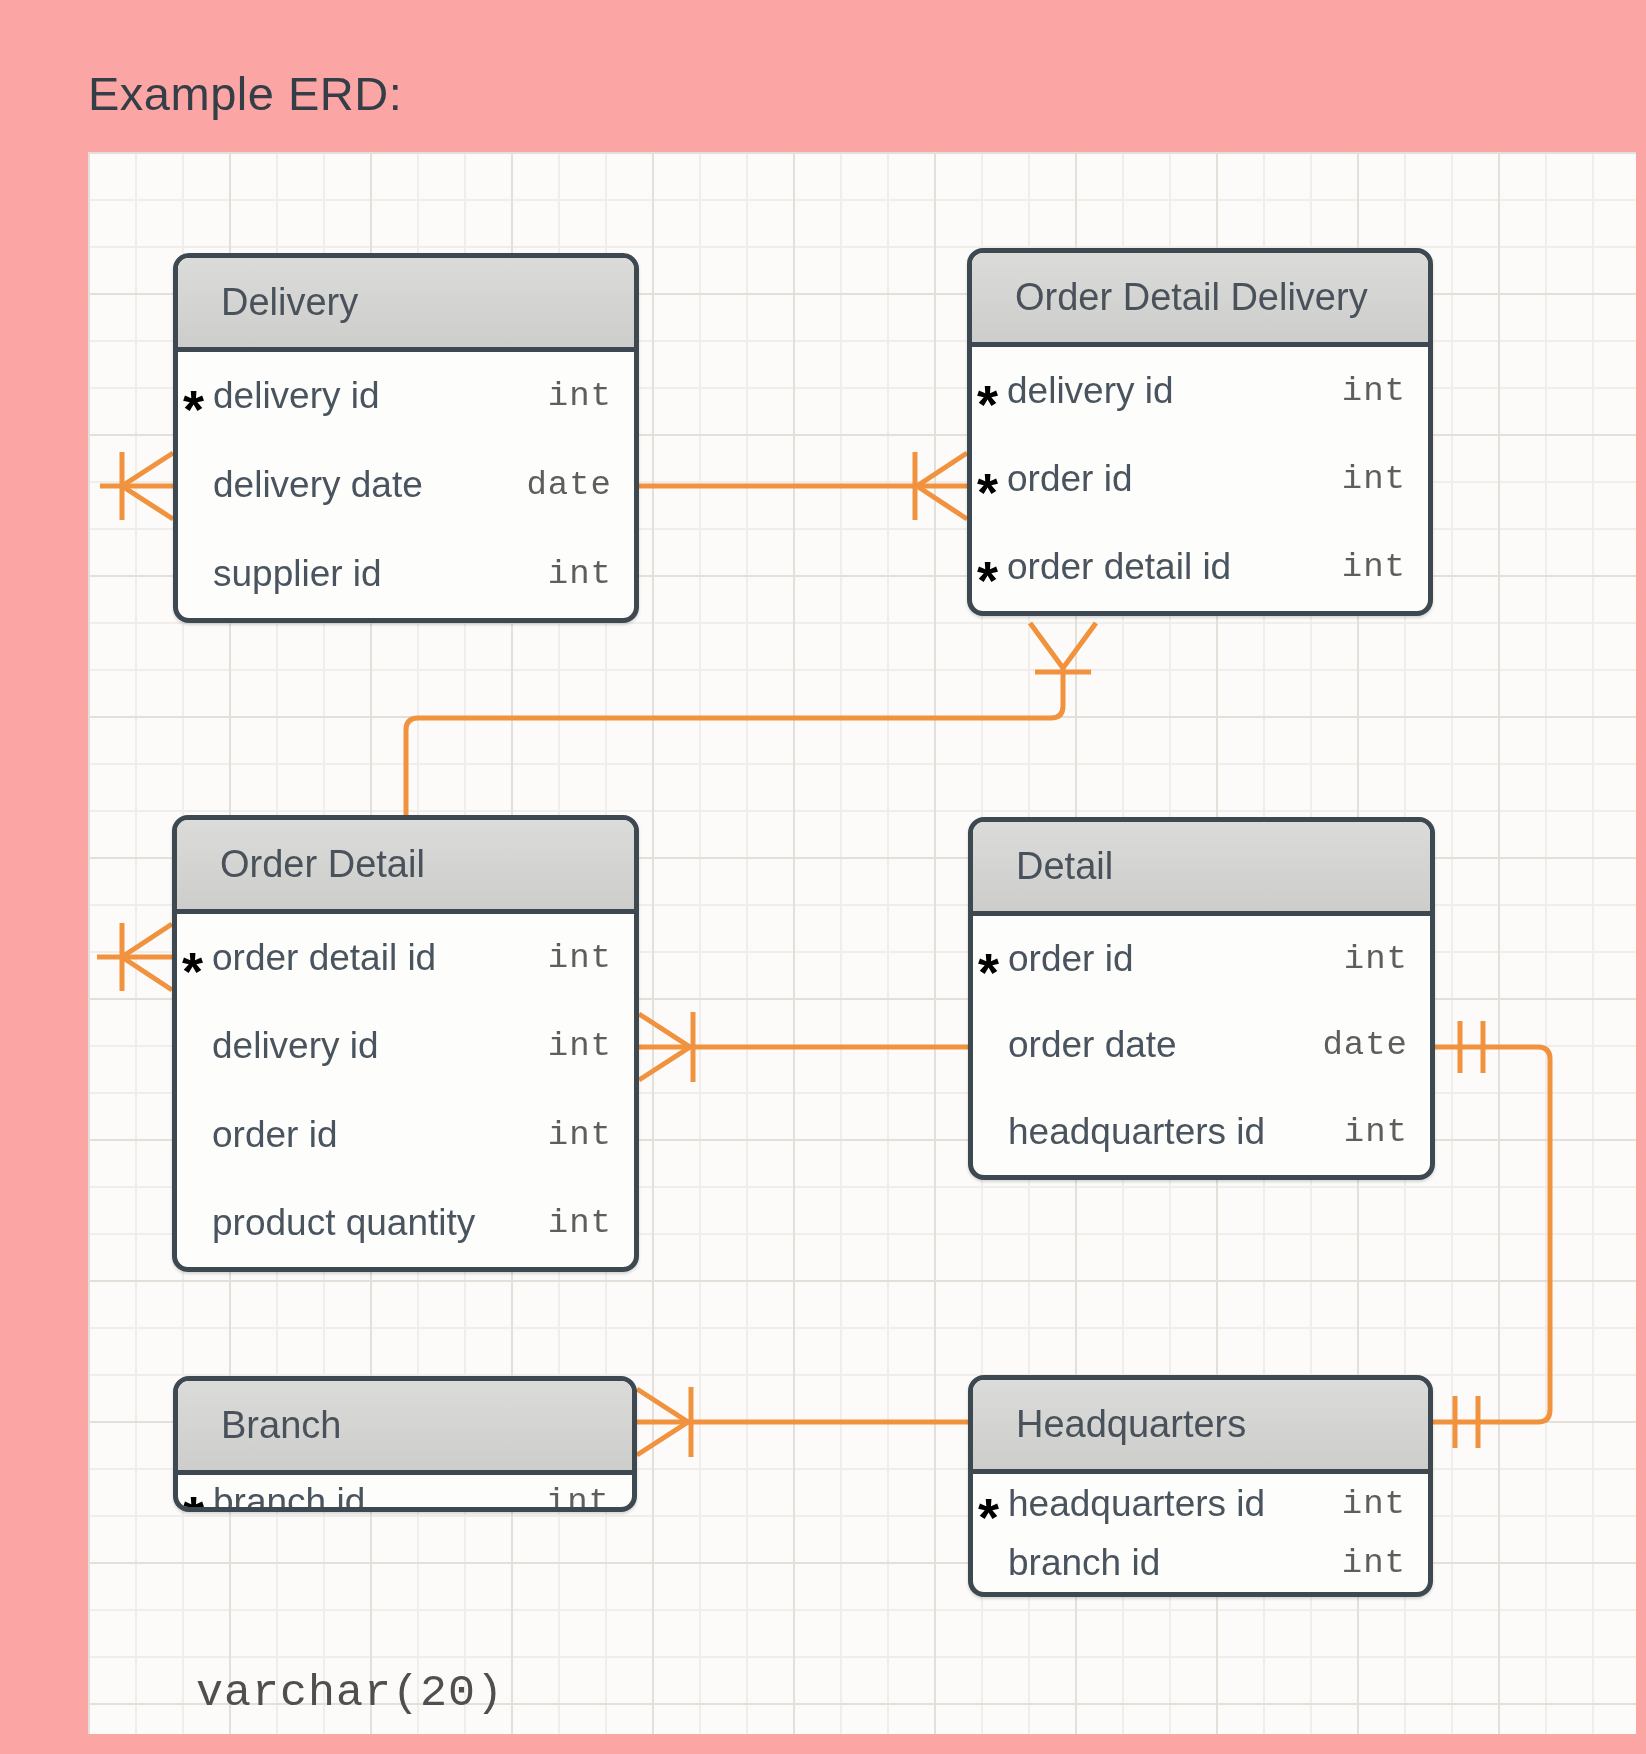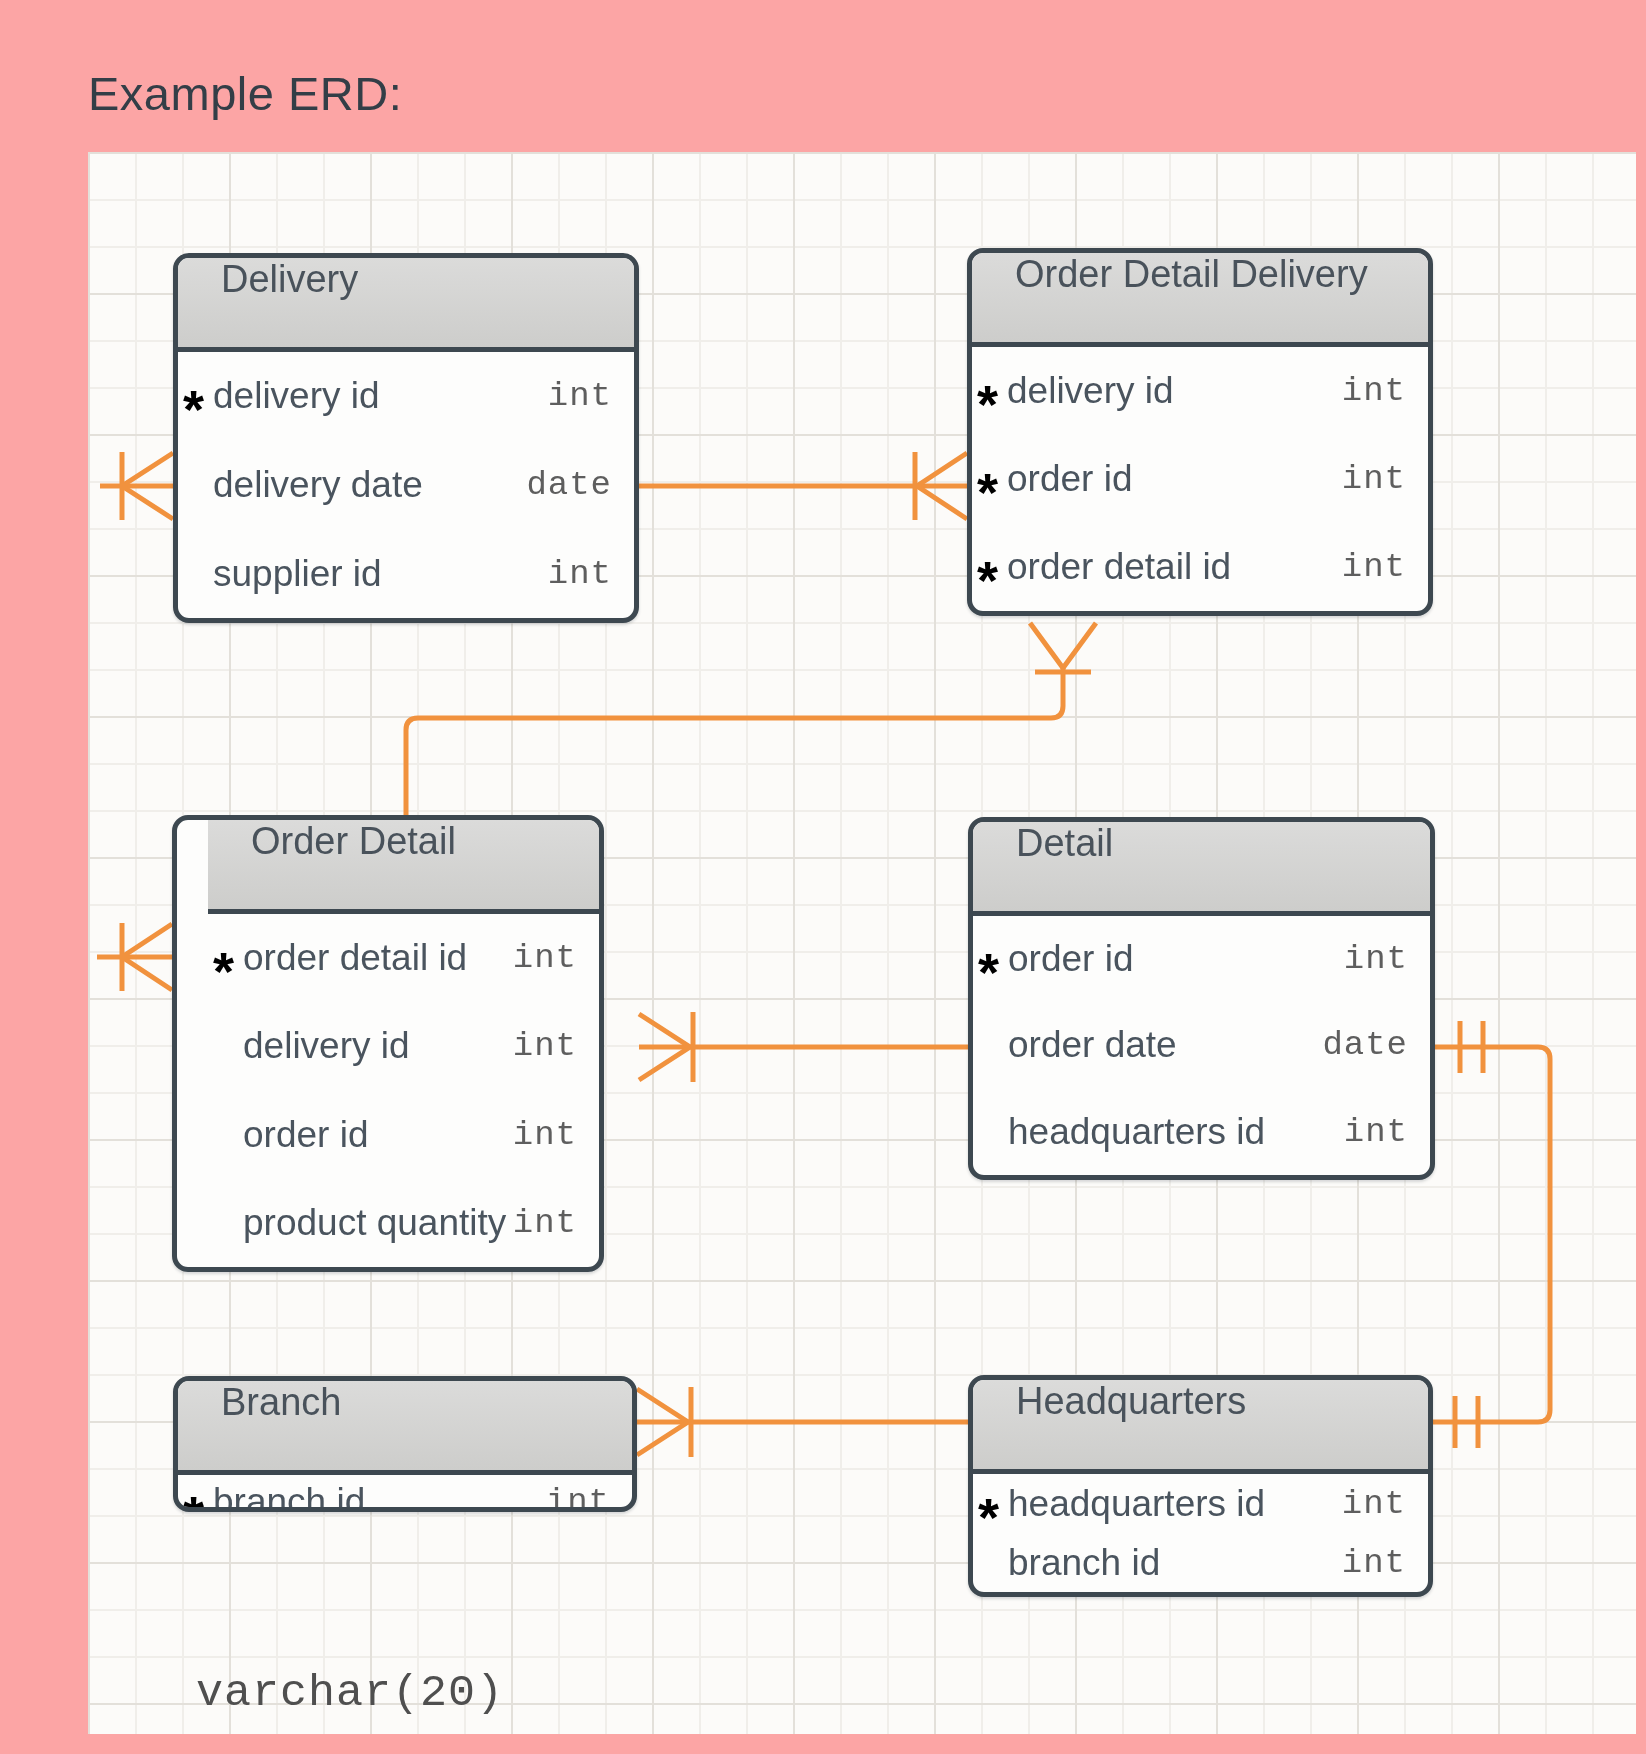--- a/index.html
+++ b/index.html
@@ -22,21 +22,21 @@
   }
   #connector-layer{position:absolute;left:0;top:0;z-index:1;}
   #connector-layer path{fill:none;stroke:#F1923E;stroke-width:5;stroke-linejoin:miter;}
   .erd-table{
     position:absolute;box-sizing:border-box;z-index:2;
     border:5px solid #3d4850;border-radius:16px;background:#fdfdfc;
     display:flex;flex-direction:column;overflow:hidden;
     box-shadow:0 2px 3px rgba(40,50,60,.18);
   }
   .erd-header{
-    flex:0 0 89px;display:flex;align-items:flex-start;padding-left:43px;
+    flex:0 0 89px;display:flex;align-items:center;padding-left:43px;
     background:linear-gradient(#dbdbda,#cdcdcb);
     border-bottom:5px solid #3d4850;
   }
   .erd-title{font-size:38px;color:#49525b;}
   .erd-body{flex:1;display:flex;flex-direction:column;}
   .erd-row{flex:1;display:flex;align-items:center;padding:0 22px 0 5px;}
   .pk{
     flex:0 0 30px;font-size:54px;font-weight:700;color:#000;
     line-height:1;transform:translateY(13px);overflow:visible;
   }
@@ -131,21 +131,21 @@
     <span class="fname">order id</span>
     <span class="ftype">int</span>
   </div>
           <div class="erd-row">
     <span class="pk">*</span>
     <span class="fname">order detail id</span>
     <span class="ftype">int</span>
   </div>
         </div>
   </div>
-      <div class="erd-table" style="left: 172px; top: 815px; width: 432px; height: 457px; padding-left: 31px;">
+      <div class="erd-table" style="left: 172px; top: 815px; width: 467px; height: 457px;">
     <div class="erd-header">
       <span class="erd-title">Order Detail</span>
     </div>
     <div class="erd-body">
           <div class="erd-row">
     <span class="pk">*</span>
     <span class="fname">order detail id</span>
     <span class="ftype">int</span>
   </div>
           <div class="erd-row">

